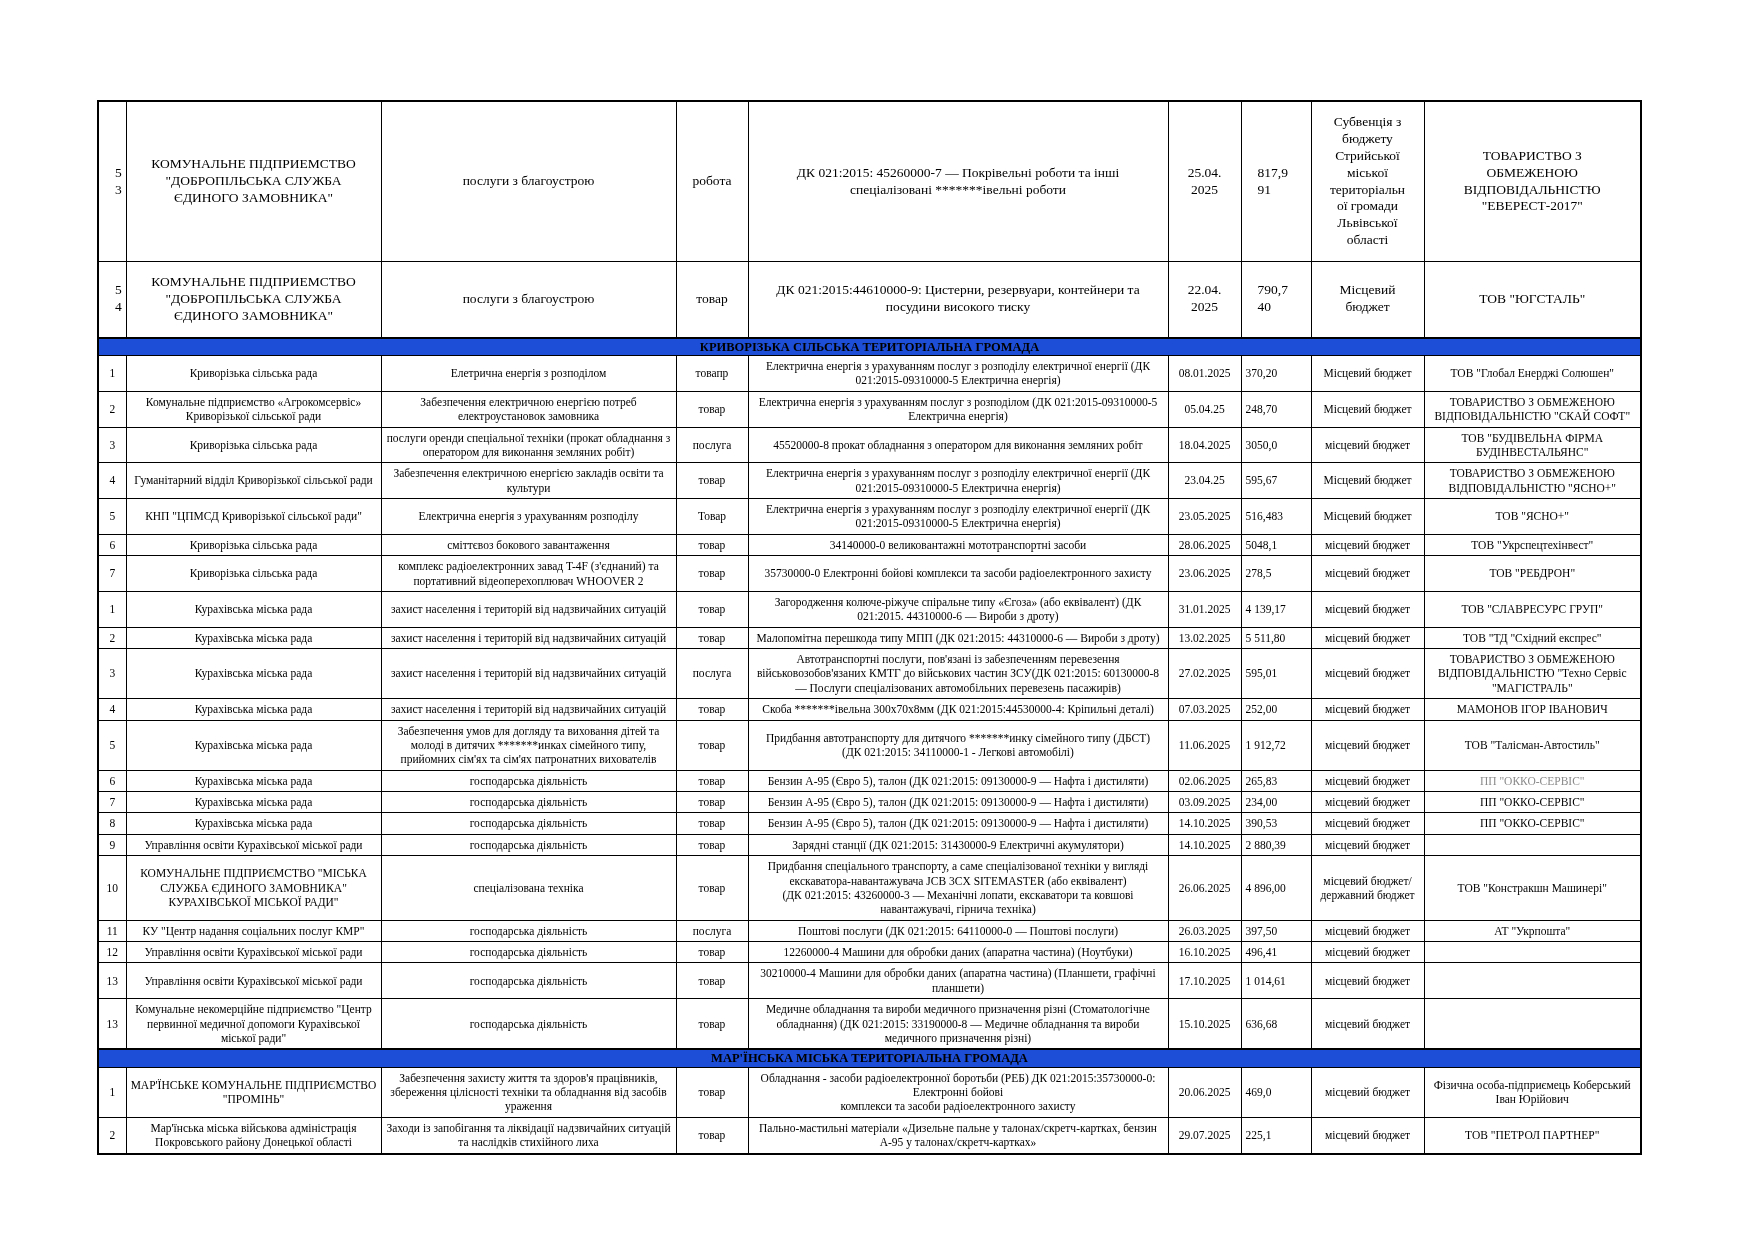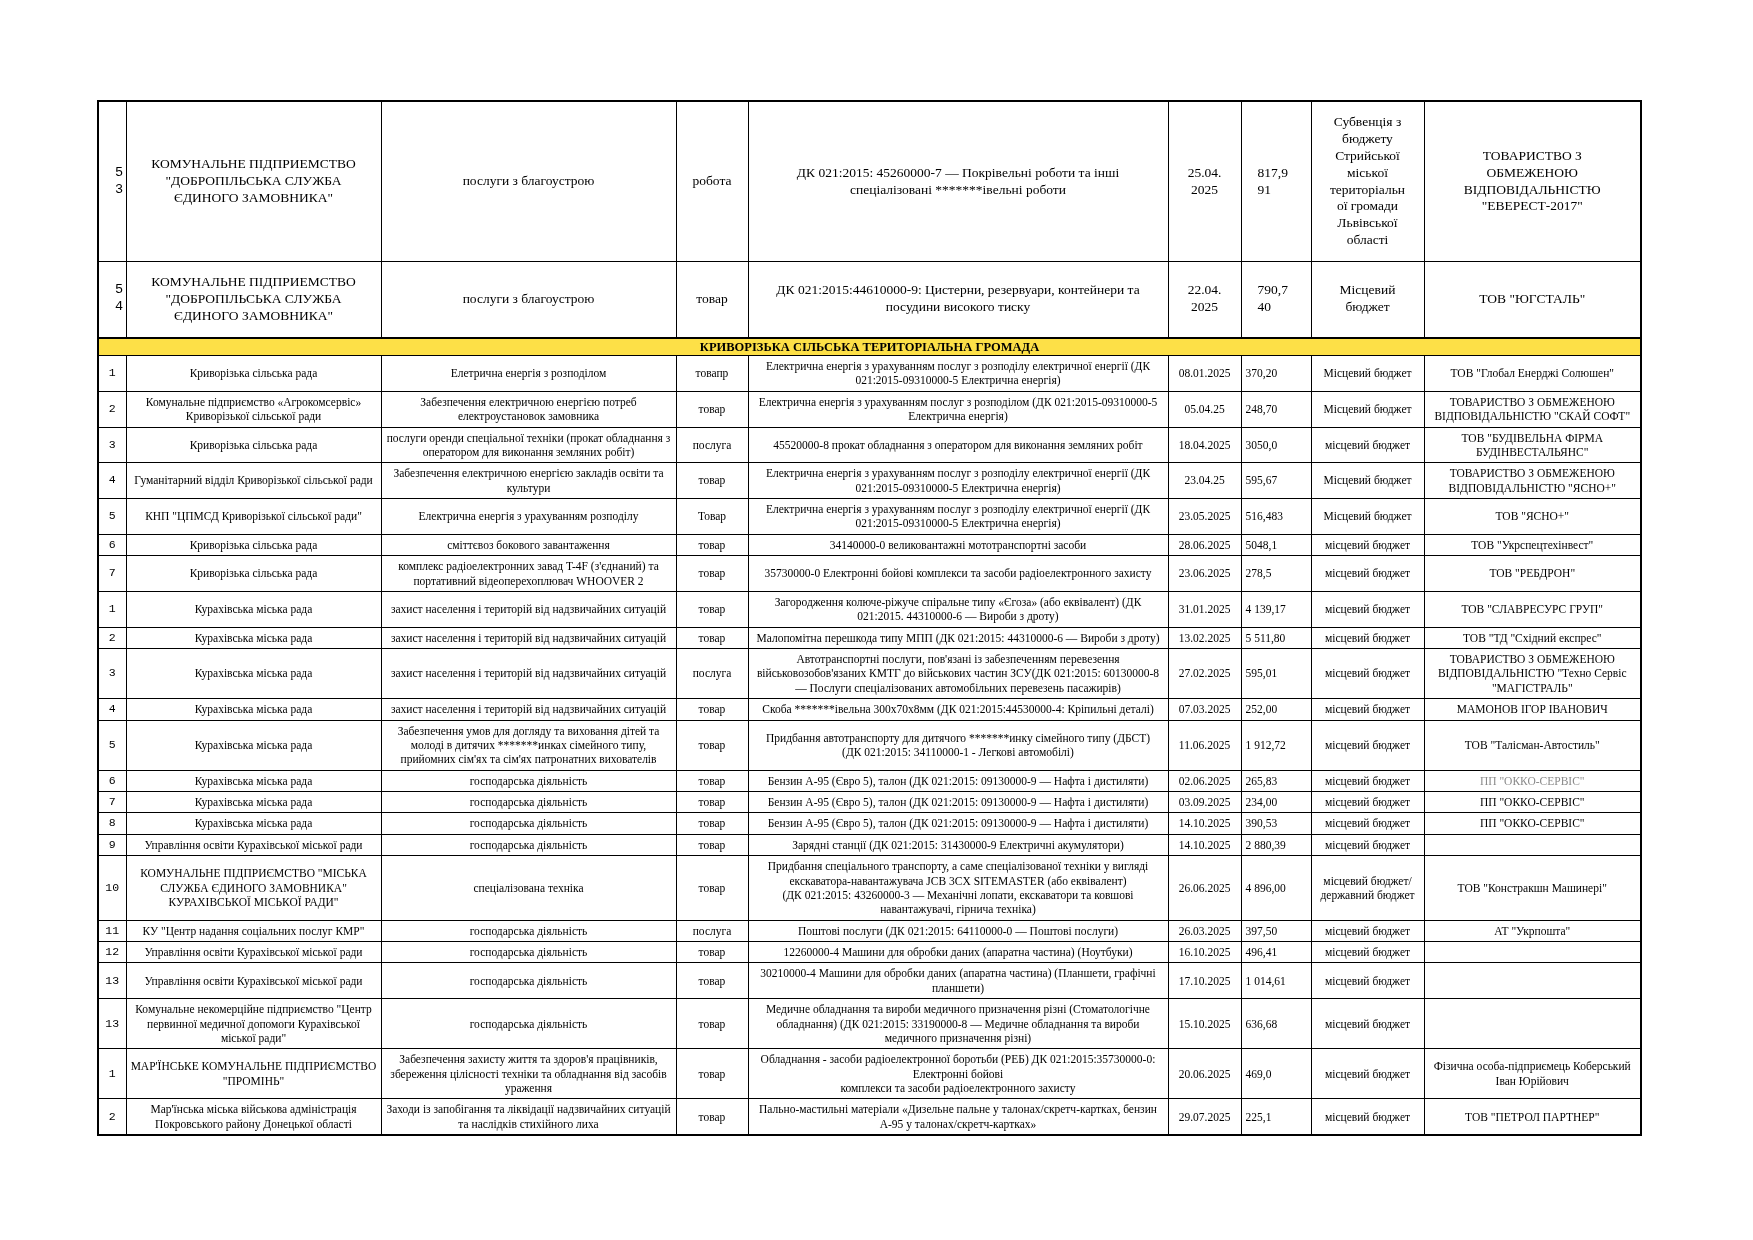--- a/index.html
+++ b/index.html
@@ -1,22 +1,22 @@
 <!DOCTYPE html>
 <html><head>
 <meta charset="utf-8">
 <style>
   html,body { margin:0; padding:0; background:#ffffff; }
   body { width:1753px; height:1240px; position:relative; font-family:"Liberation Serif", serif; color:#000; }
   .sheet { position:absolute; top:100px; left:97px; }
   table.proc { border-collapse:collapse; table-layout:fixed; width:1543px; border:2px solid #000; }
   td { border:1px solid #000; text-align:center; vertical-align:middle; padding:3px 4px; line-height:1.25; font-size:11.5px; white-space:pre-line; word-wrap:break-word; }
   tr.sec-0 td { padding:12px 16px; font-size:13.5px; }
-  tr.section-row td { background:#fde047; font-weight:bold; font-size:12.5px; padding:1px 2px; border-top:2px solid #000; border-bottom:1px solid #000; line-height:1.15; }
-  td.col-num { padding-left:1px; padding-right:1px;font-family:Liberation Mono, monospace; }
+  tr.section-row td { background:#1d4ed8; font-weight:bold; font-size:12.5px; padding:1px 2px; border-top:2px solid #000; border-bottom:1px solid #000; line-height:1.15; }
+  td.col-num { padding-left:1px; padding-right:1px; }
   td.col-amount { text-align:left; padding-right:7px; }
   td.muted { color:#8a8a8a; }
 </style>
 </head>
 <body>
 
 <div class="sheet">
   <table class="proc">
     <colgroup>
       <col style="width:28px">
@@ -281,20 +281,23 @@
           <td class="col-num">13</td>
           <td class="col-org">Комунальне некомерційне підприємство "Центр первинної медичної допомоги Курахівської міської ради"</td>
           <td class="col-purpose">господарська діяльність</td>
           <td class="col-type">товар</td>
           <td class="col-desc">Медичне обладнання та вироби медичного призначення різні (Стоматологічне обладнання) (ДК 021:2015: 33190000-8 — Медичне обладнання та вироби медичного призначення різні)</td>
           <td class="col-date">15.10.2025</td>
           <td class="col-amount">636,68</td>
           <td class="col-budget">місцевий бюджет</td>
           <td class="col-supplier"></td>
         </tr>
+        <tr class="section-row">
+          <td colspan="9">МАР'ЇНСЬКА МІСЬКА ТЕРИТОРІАЛЬНА ГРОМАДА</td>
+        </tr>
         <tr class="sec-3">
           <td class="col-num">1</td>
           <td class="col-org">МАР'ЇНСЬКЕ КОМУНАЛЬНЕ ПІДПРИЄМСТВО "ПРОМІНЬ"</td>
           <td class="col-purpose">Забезпечення захисту життя та здоров'я працівників, збереження цілісності техніки та обладнання від засобів ураження</td>
           <td class="col-type">товар</td>
           <td class="col-desc">Обладнання - засоби радіоелектронної боротьби (РЕБ)  ДК 021:2015:35730000-0: Електронні бойові
 комплекси та засоби радіоелектронного захисту</td>
           <td class="col-date">20.06.2025</td>
           <td class="col-amount">469,0</td>
           <td class="col-budget">місцевий бюджет</td>

